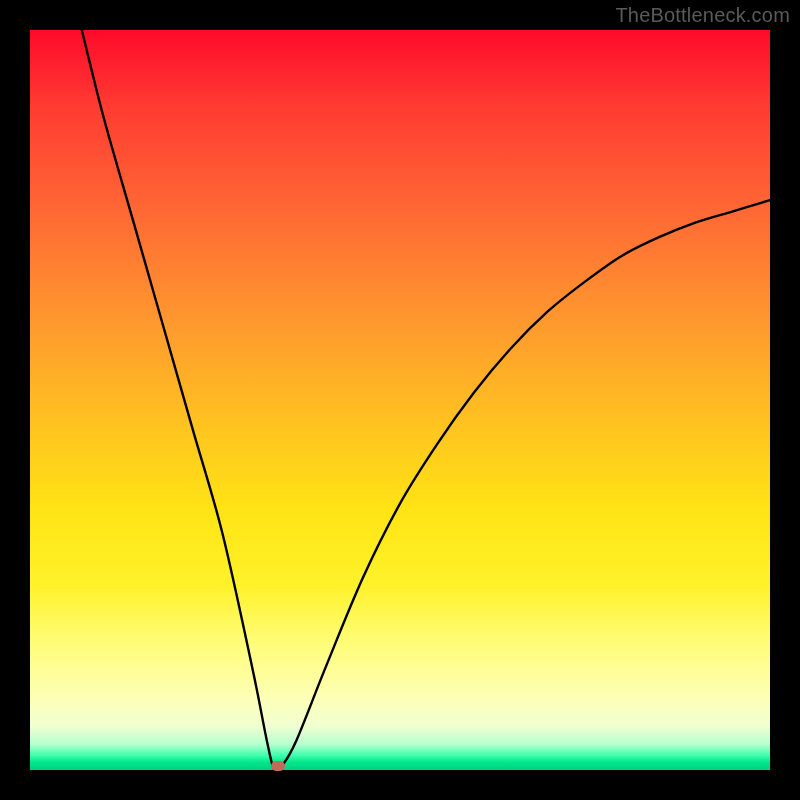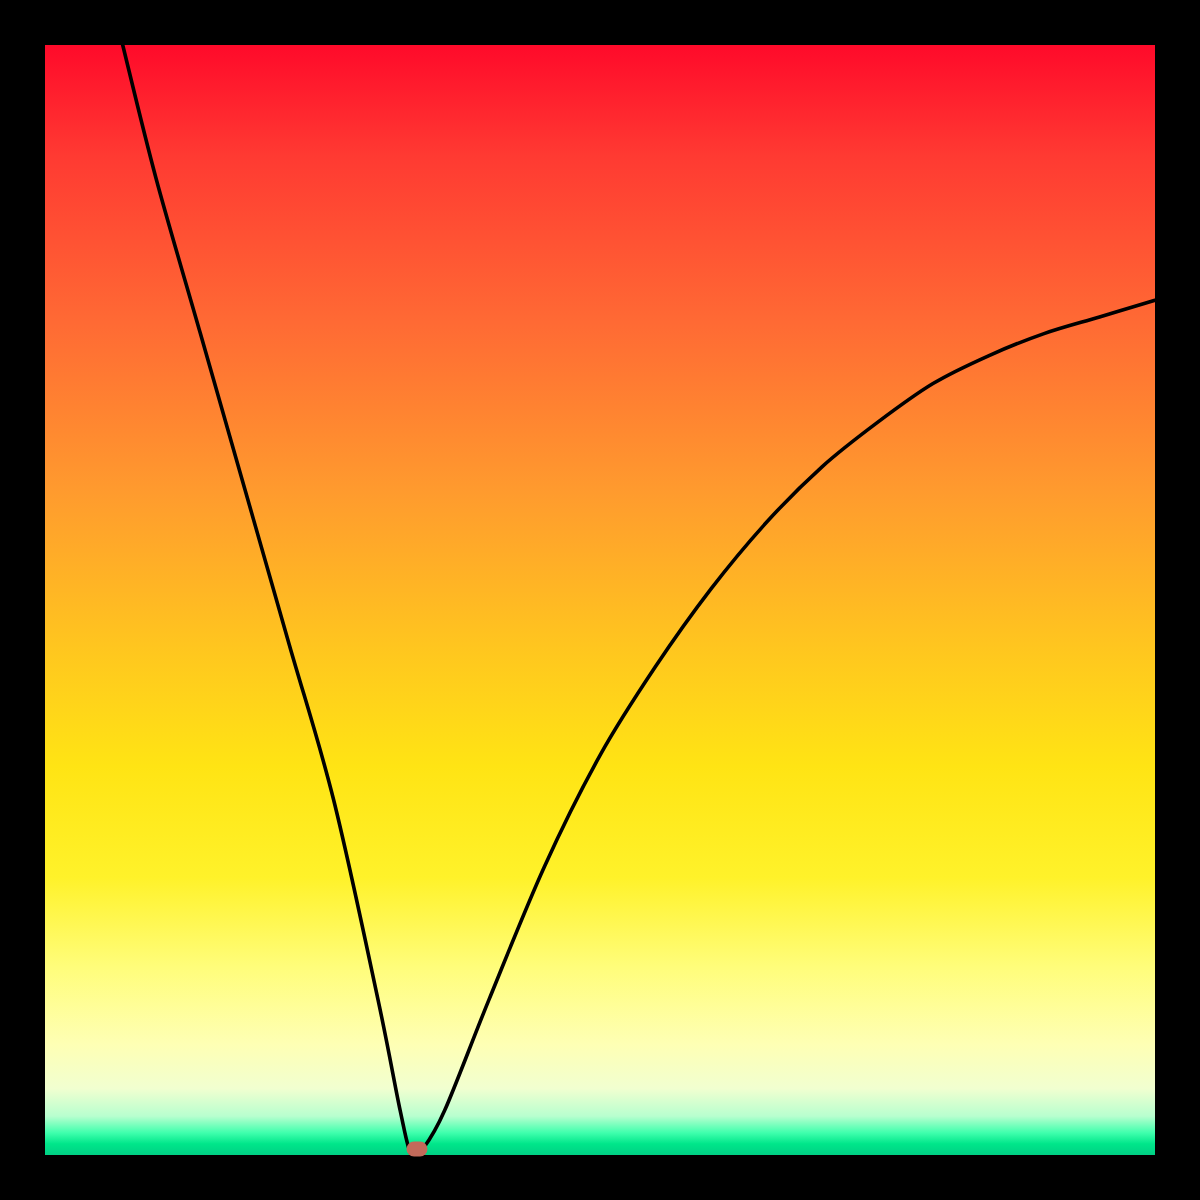--- a/index.html
+++ b/index.html
@@ -75,13 +75,14 @@
 
   <div class="plot-area">
 
     <svg class="curve" viewBox="0 0 740 740" preserveAspectRatio="none">
       <path id="curve-path" fill="none" stroke="#000" stroke-width="2.4" stroke-linejoin="round" stroke-linecap="round" d="M 51.800000000000004 0 C 55.5 14.799999999999992, 65.36666666666666 56.73333333333329, 74 88.79999999999995 C 82.63333333333334 120.86666666666662, 93.73333333333335 157.86666666666665, 103.60000000000001 192.39999999999998 C 113.46666666666667 226.9333333333333, 123.33333333333331 261.4666666666667, 133.2 296 C 143.06666666666666 330.5333333333333, 152.93333333333334 365.0666666666666, 162.8 399.59999999999997 C 172.66666666666669 434.1333333333333, 182.53333333333333 463.73333333333335, 192.4 503.2 C 202.26666666666668 542.6666666666666, 214.6 601.8666666666667, 222 636.4 C 229.4 670.9333333333333, 233.10000000000002 693.1333333333333, 236.8 710.4 C 240.5 727.6666666666666, 241.73333333333335 735.6833333333334, 244.20000000000002 740 C 246.66666666666669 744.3166666666666, 247.90000000000003 741.2333333333333, 251.60000000000002 736.3 C 255.3 731.3666666666666, 259 727.05, 266.4 710.4 C 273.79999999999995 693.75, 284.9 663.5333333333333, 296 636.4 C 307.1 609.2666666666667, 320.6666666666667 574.7333333333333, 333 547.6 C 345.3333333333333 520.4666666666667, 357.66666666666663 495.8, 370 473.6 C 382.33333333333337 451.40000000000003, 394.66666666666674 432.9, 407.00000000000006 414.4 C 419.33333333333337 395.9, 431.6666666666667 378.63333333333327, 444 362.59999999999997 C 456.3333333333333 346.56666666666666, 468.6666666666667 331.7666666666667, 481 318.20000000000005 C 493.3333333333333 304.6333333333334, 505.6666666666667 292.3, 518 281.2 C 530.3333333333334 270.09999999999997, 542.6666666666666 260.84999999999997, 555 251.59999999999997 C 567.3333333333334 242.34999999999997, 579.6666666666666 233.10000000000002, 592 225.70000000000005 C 604.3333333333334 218.30000000000007, 616.6666666666666 212.75000000000006, 629 207.20000000000005 C 641.3333333333334 201.65000000000003, 653.6666666666666 196.71666666666667, 666 192.39999999999998 C 678.3333333333334 188.0833333333333, 690.6666666666666 184.99999999999997, 703 181.29999999999995 C 715.3333333333334 177.59999999999994, 733.8333333333334 172.04999999999993, 740 170.19999999999993"></path>
     </svg>
 
     <div id="min-marker" class="marker" style="left: 247.9px; top: 736.3px; background: rgb(194, 106, 90);"></div>
   </div>
 
+  <div class="watermark">TheBottleneck.com</div>
 </div>
 
 </body></html>

